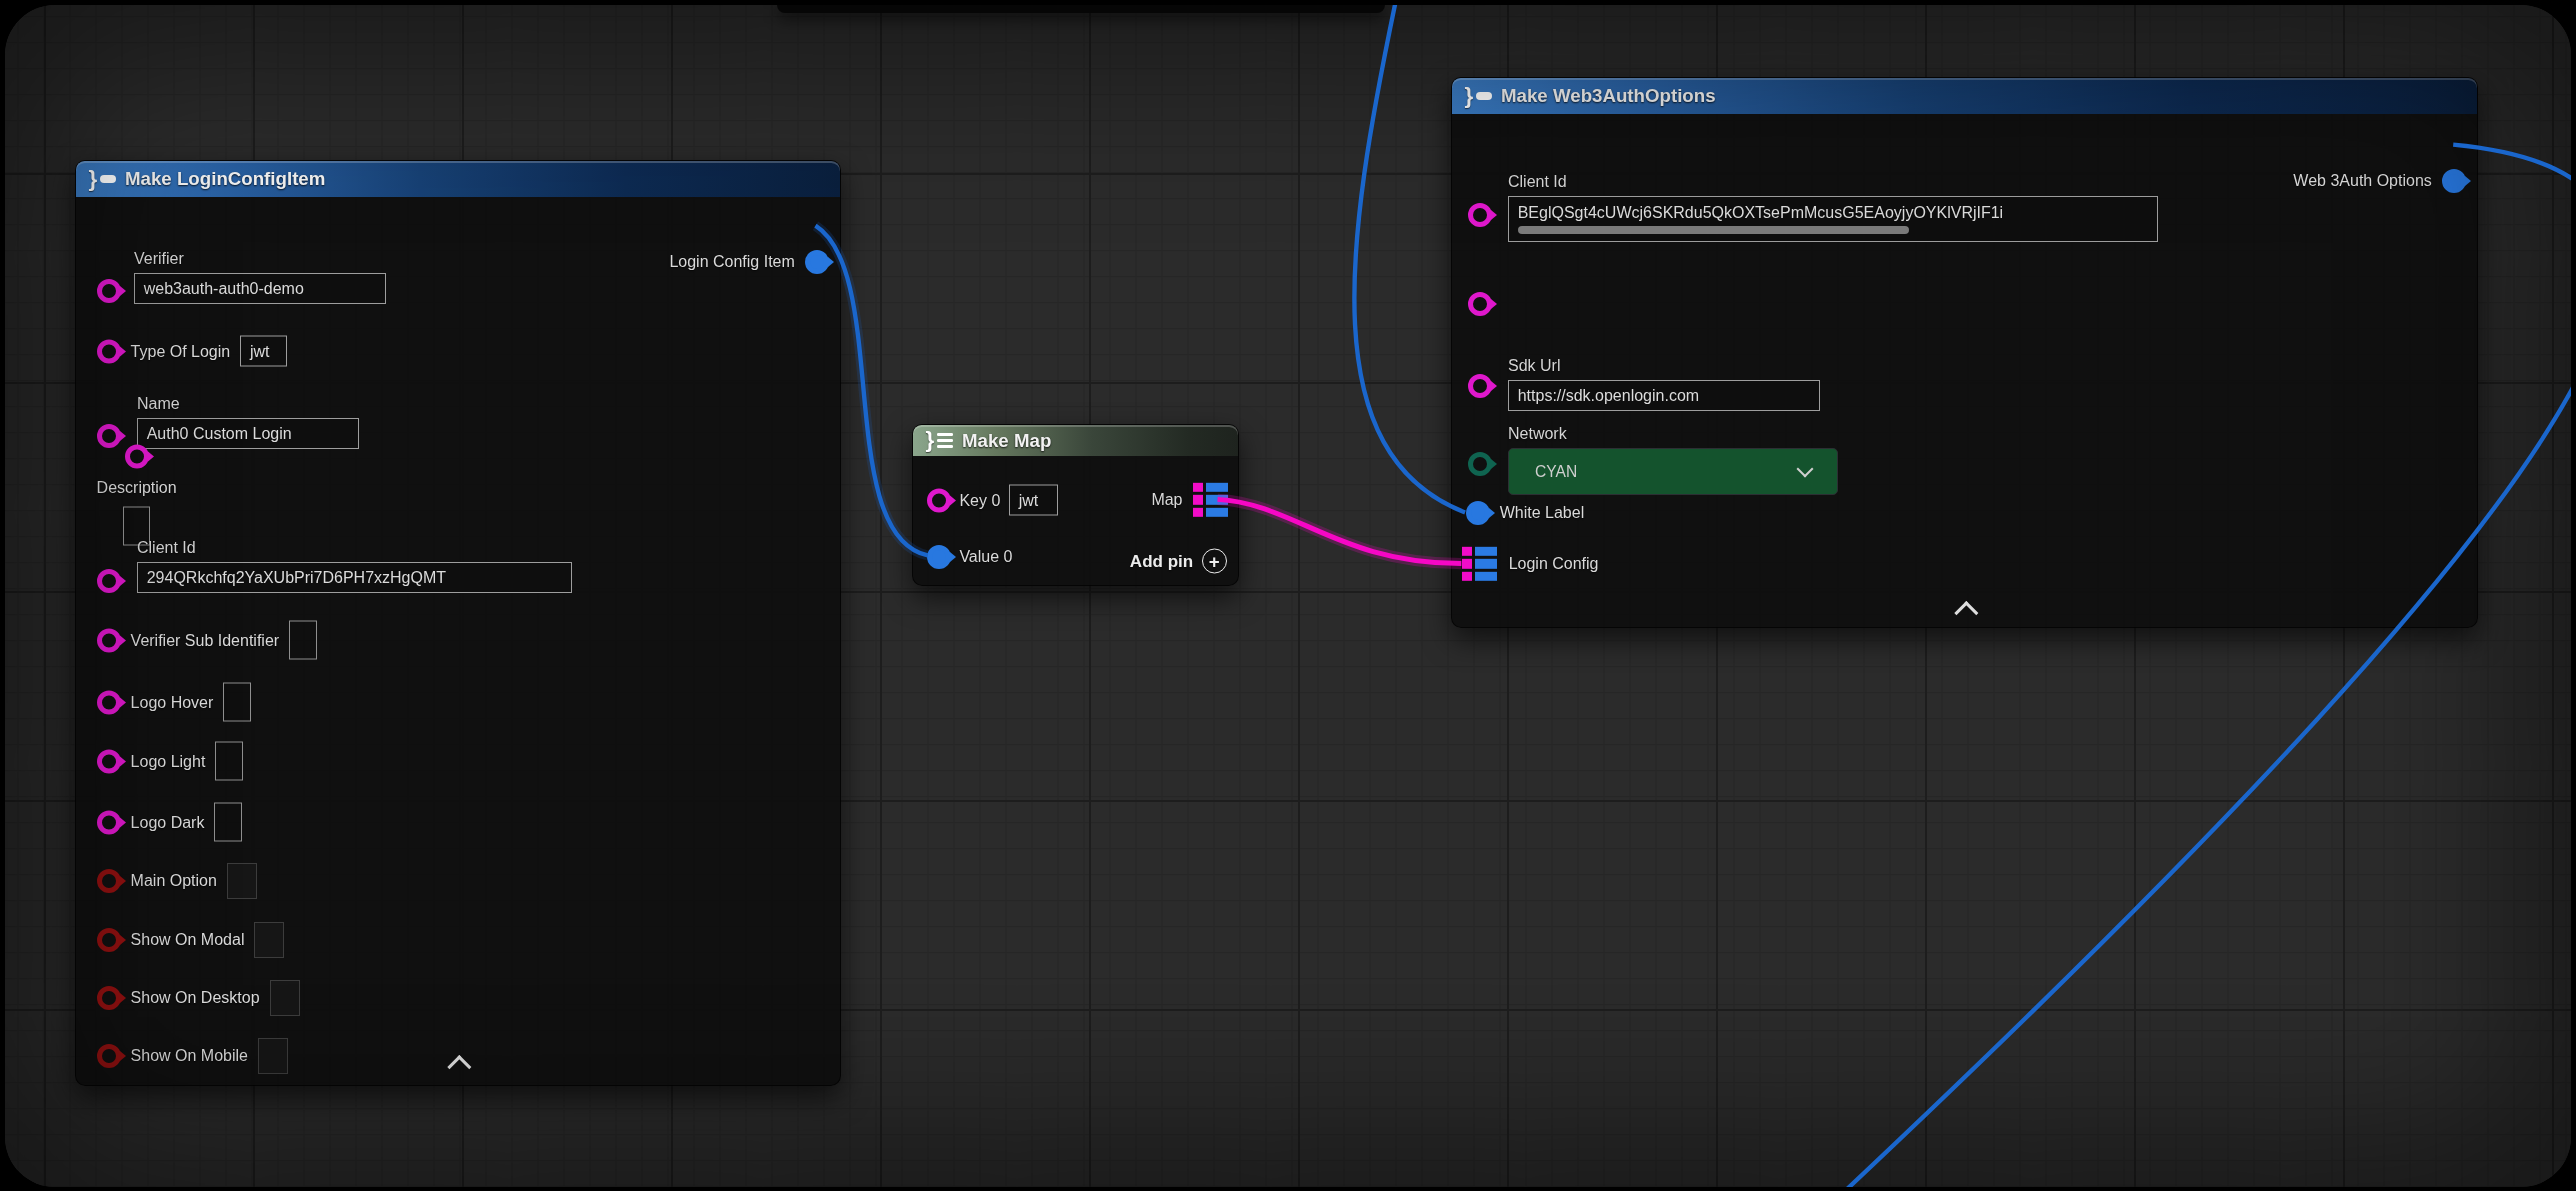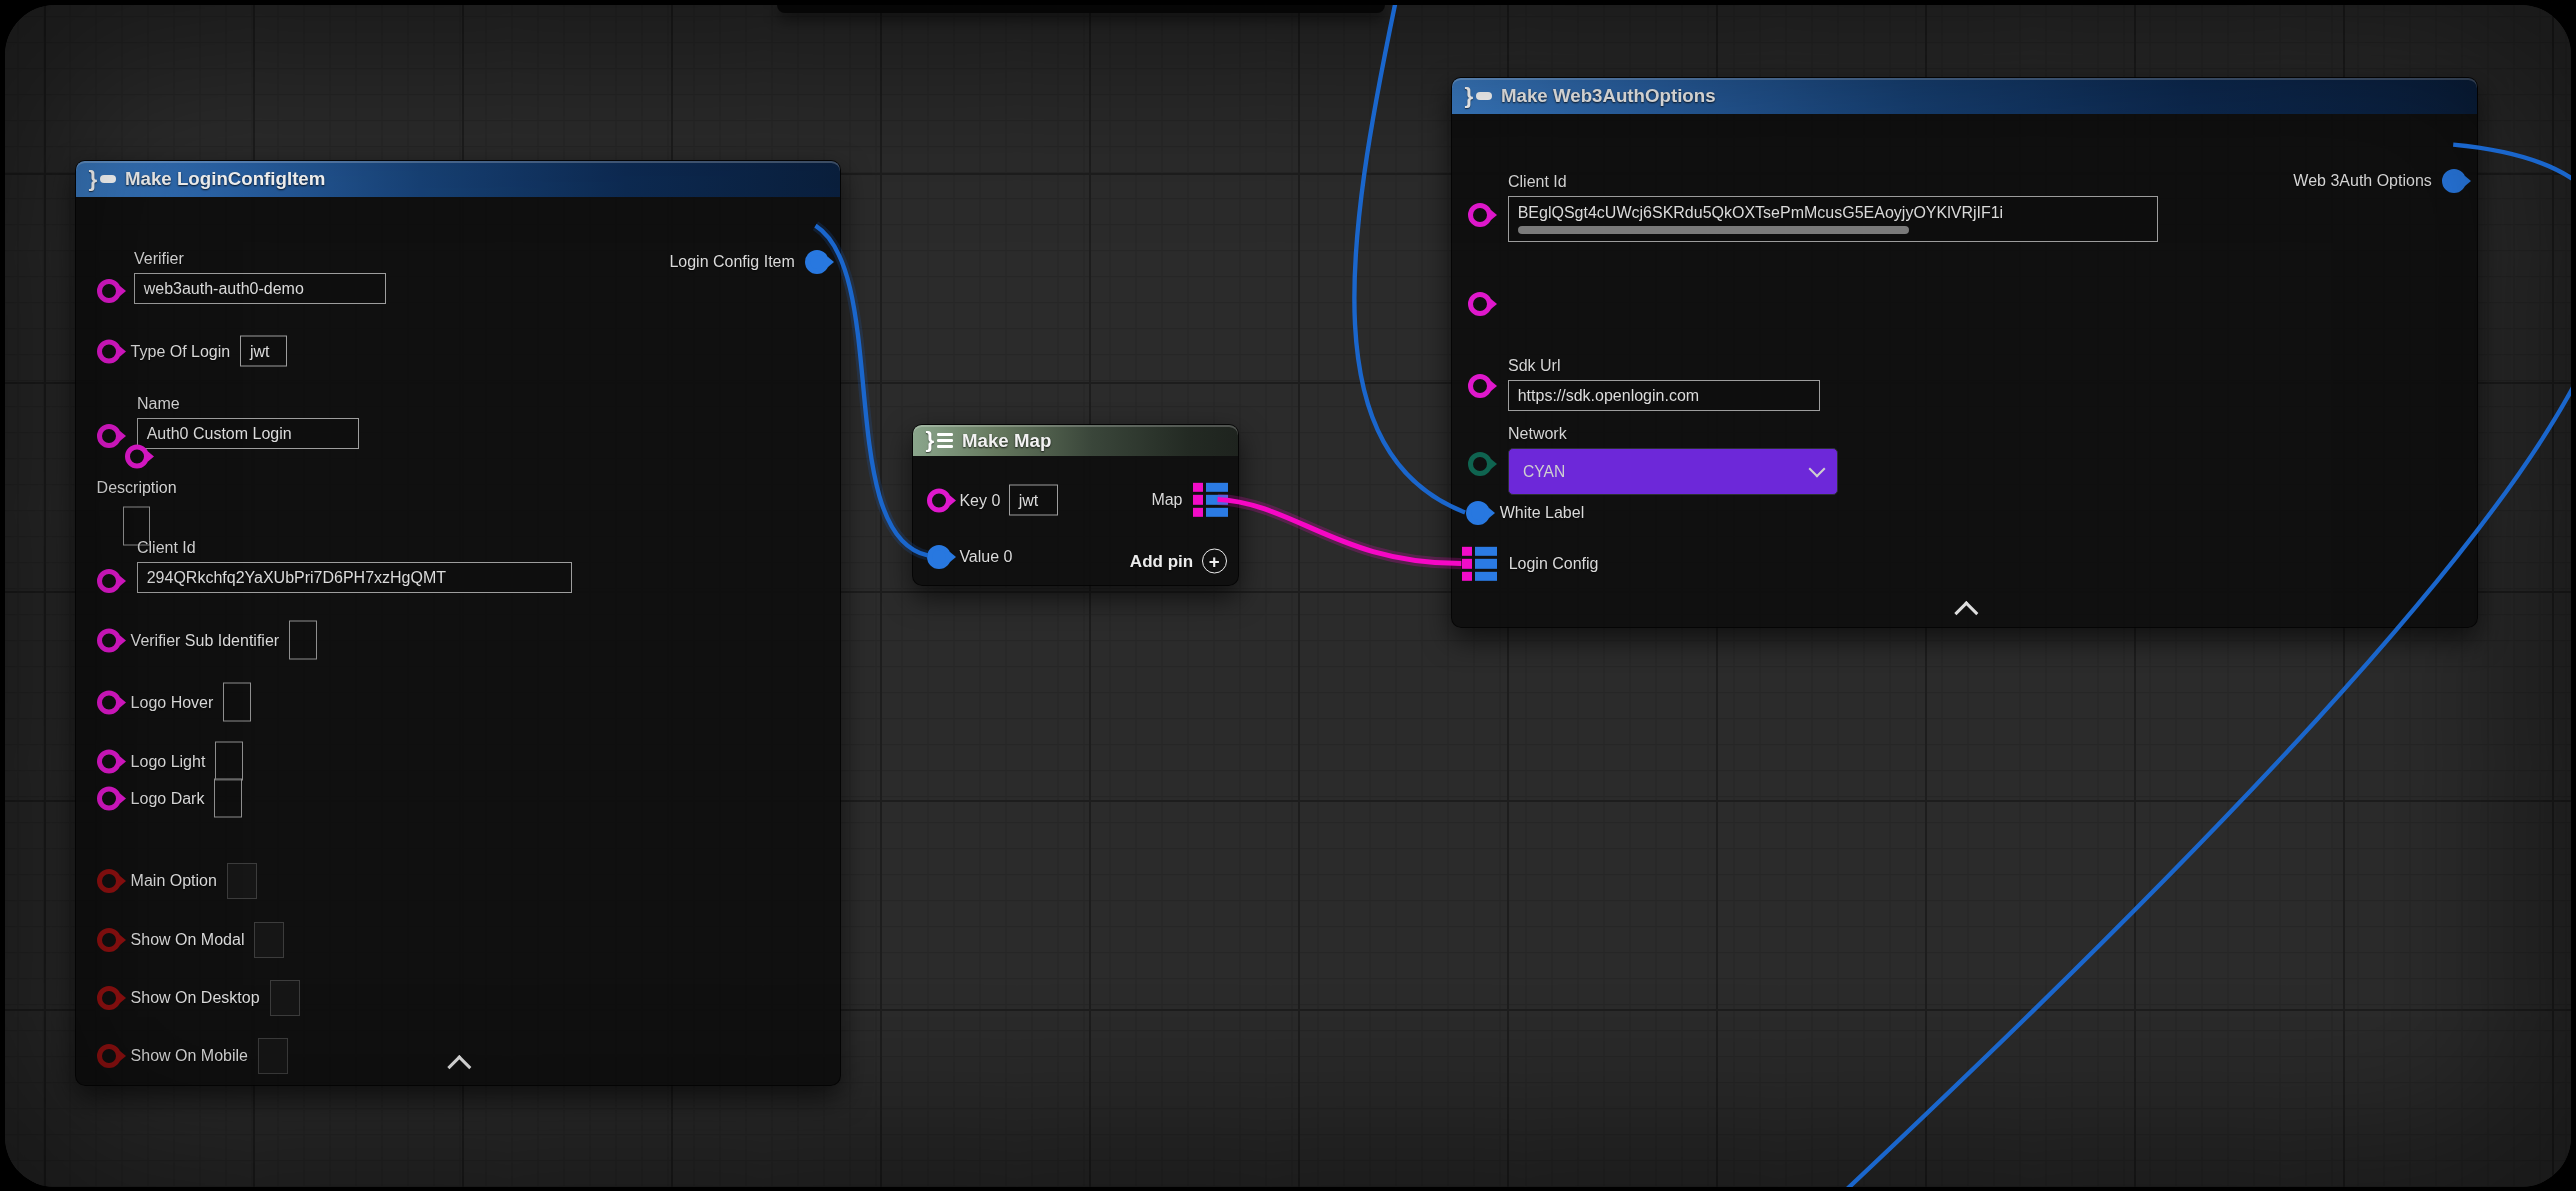--- a/index.html
+++ b/index.html
@@ -57,23 +57,23 @@
   .tfield{border:1.9px solid #9e9e9e;background:rgba(12,12,12,0.4);color:#dcdcdc;
           font-size:16px;padding:2.5px 8.7px;display:flex;align-items:center;height:31px;
           box-sizing:border-box;white-space:nowrap;}
   .bigfield{flex-direction:column;align-items:flex-start;justify-content:center;height:46px;gap:3.7px;}
   .scrollbar{height:8.7px;border-radius:4.4px;background:#7b7b7b;width:62%;}
   .small-box{width:27.4px;height:39px;box-sizing:border-box;border:1.9px solid #8f8f8f;background:rgba(12,12,12,0.3);flex:none;}
   .bool-box{width:30px;height:36px;box-sizing:border-box;border:1.9px solid #3c3c3c;background:#161616;flex:none;}
 
   .labeled{position:absolute;display:flex;flex-direction:column;}
 
-  .dropdown{width:330px;height:47px;box-sizing:border-box;background:#6d28d9;border:1.2px solid #2c2f33;
+  .dropdown{width:330px;height:47px;box-sizing:border-box;background:#14532d;border:1.2px solid #2c2f33;
             border-radius:5px;display:flex;align-items:center;justify-content:space-between;
-            padding:0 14px;color:#cfcfcf;font-size:15.6px;}
+            padding:0 26px;color:#cfcfcf;font-size:15.6px;}
   .chev-down{width:10px;height:10px;border-right:2.5px solid #cfcfcf;border-bottom:2.5px solid #cfcfcf;
              transform:rotate(45deg);margin-top:-5px;flex:none;}
   .chev-up{width:13.7px;height:13.7px;border-right:3.1px solid #dedede;border-bottom:3.1px solid #dedede;
            transform:rotate(-135deg);position:absolute;left:50%;margin-left:-6.9px;}
   .addpin{display:flex;align-items:center;gap:8.7px;color:#ececec;font-size:17px;font-weight:600;
           text-shadow:0 1.2px 1.2px rgba(0,0,0,0.6);}
   .plus-circ{width:25px;height:25px;box-sizing:border-box;border-radius:50%;border:1.9px solid #ececec;
           display:flex;align-items:center;justify-content:center;font-size:18.7px;font-weight:700;color:#ececec;line-height:0;}
 
   .wires{position:absolute;inset:0;pointer-events:none;z-index:50;}
@@ -150,21 +150,21 @@
       <span class="plabel">Logo Hover</span>
       <span class="small-box"></span>
     </div>
 
     <div class="row" style="top:600px;left:20.6px;">
       <span class="pin pin-str"></span>
       <span class="plabel">Logo Light</span>
       <span class="small-box"></span>
     </div>
 
-    <div class="row" style="top:637px;left:20.6px;">
+    <div class="row" style="top:661px;left:20.6px;">
       <span class="pin pin-str"></span>
       <span class="plabel">Logo Dark</span>
       <span class="small-box"></span>
     </div>
 
     <div class="row" style="top:720px;left:20.6px;">
       <span class="pin pin-bool"></span>
       <span class="plabel">Main Option</span>
       <span class="bool-box"></span>
     </div>

